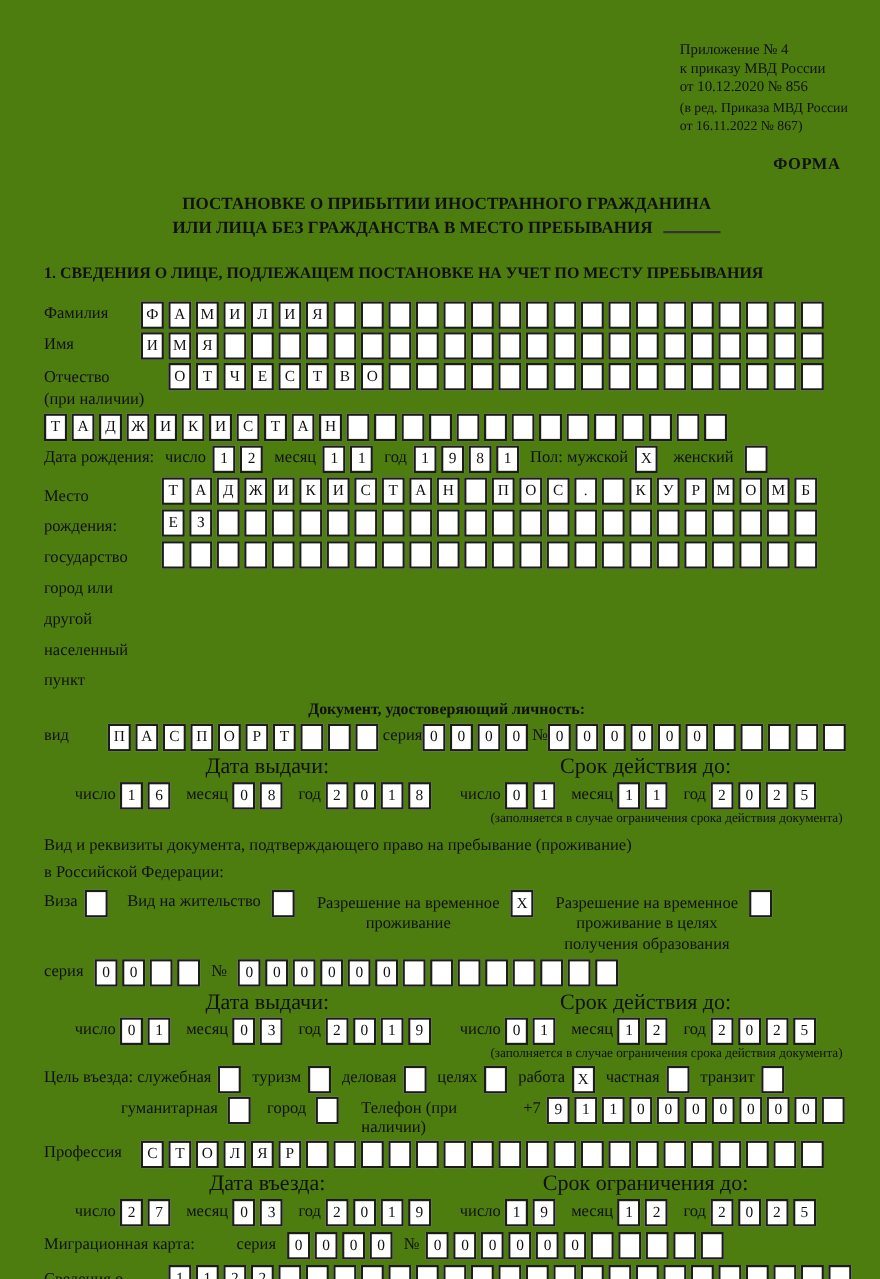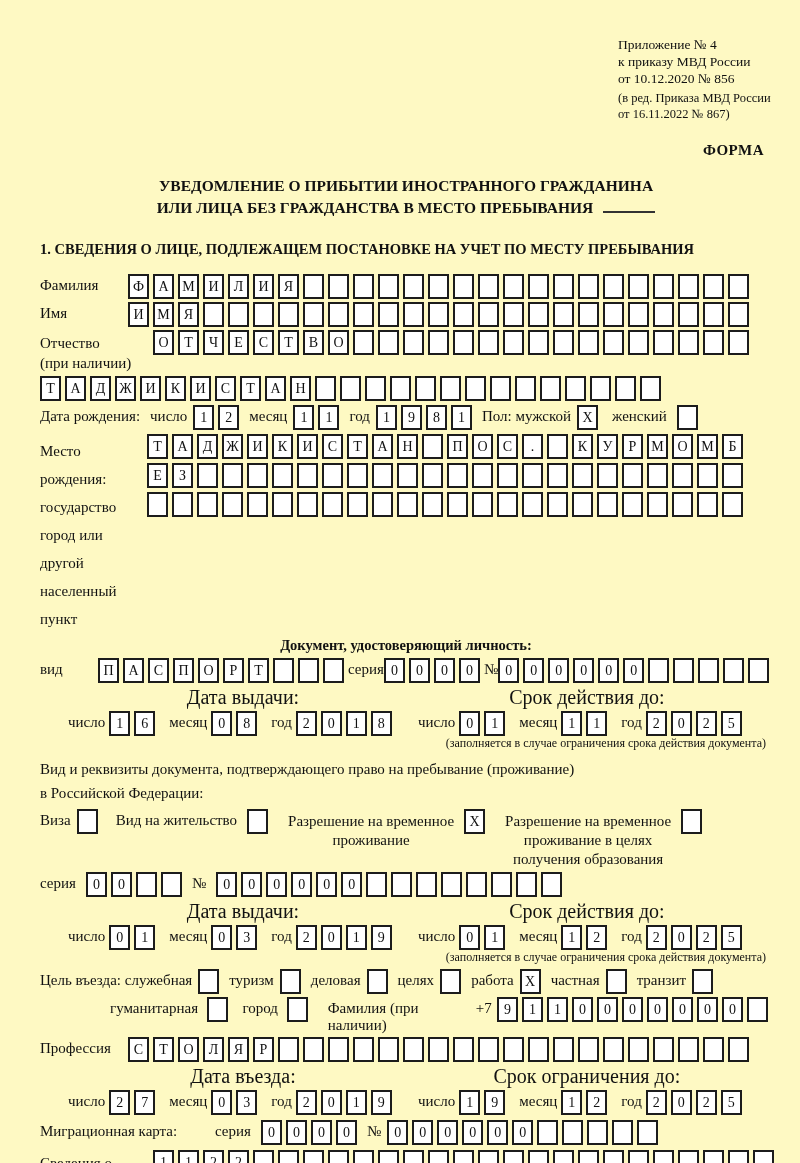--- a/index.html
+++ b/index.html
@@ -1,18 +1,18 @@
 <!DOCTYPE html>
 <html><head>
 <meta charset="utf-8">
 <style>
   html,body { margin:0; padding:0; background:#fff; }
   .page {
     position:relative; width:800px; height:1163px; margin:0 auto;
-    background:#fef9c3; color:#111; overflow:hidden;
+    background:#4d7c0f; color:#111; overflow:hidden;
     font-family:"Liberation Serif","DejaVu Serif",serif;
     font-size:15px; box-sizing:border-box; padding:36px 28px 0 40px;
   }
   
   .bg { display:inline-block; white-space:nowrap; vertical-align:top; line-height:0; }
   .cb {
     display:inline-block; box-sizing:border-box; width:21px; height:25px;
     border:2px solid #1c1c1c; margin-right:4px; background:#fff;
     text-align:center; font-size:14px; line-height:21px; vertical-align:top;
     font-family:"Liberation Serif","DejaVu Serif",serif; color:#111;
@@ -52,21 +52,21 @@
     <div>от 10.12.2020 № 856</div>
     <div class="appendix-note">
       <div>(в ред. Приказа МВД России</div>
       <div>от 16.11.2022 № 867)</div>
     </div>
   </div>
 
   <div class="forma">ФОРМА</div>
 
   <div class="title">
-    <div>УВЕДОМЛЕНИЕ О ПРИБЫТИИ ИНОСТРАННОГО ГРАЖДАНИНА</div>
+    <div>ПОСТАНОВКЕ О ПРИБЫТИИ ИНОСТРАННОГО ГРАЖДАНИНА</div>
     <div>
       <span>ИЛИ ЛИЦА БЕЗ ГРАЖДАНСТВА В МЕСТО ПРЕБЫВАНИЯ</span><span class="uline"></span>
     </div>
   </div>
 
   <div class="section">1. СВЕДЕНИЯ О ЛИЦЕ, ПОДЛЕЖАЩЕМ ПОСТАНОВКЕ НА УЧЕТ ПО МЕСТУ ПРЕБЫВАНИЯ</div>
 
   <div class="row">
     <span class="lbl w88">Фамилия</span>
     <span class="bg"><span class="cb">Ф</span><span class="cb">А</span><span class="cb">М</span><span class="cb">И</span><span class="cb">Л</span><span class="cb">И</span><span class="cb">Я</span><span class="cb"></span><span class="cb"></span><span class="cb"></span><span class="cb"></span><span class="cb"></span><span class="cb"></span><span class="cb"></span><span class="cb"></span><span class="cb"></span><span class="cb"></span><span class="cb"></span><span class="cb"></span><span class="cb"></span><span class="cb"></span><span class="cb"></span><span class="cb"></span><span class="cb"></span><span class="cb"></span></span>
@@ -266,21 +266,21 @@
 
   <div class="cbrow" style="margin-left:70px;">
     <span class="t">гуманитарная</span>
       <span class="gap10"></span>
     <span class="bg"><span class="cb"></span></span>
     <span style="width:12px;"></span>
     <span class="t">город</span>
       <span class="gap10"></span>
     <span class="bg"><span class="cb"></span></span>
     <span style="width:18px;"></span>
-    <span class="t">Фамилия (при наличии)</span>
+    <span class="t">Телефон (при наличии)</span>
     <span style="width:14px;"></span>
     <span class="t">+7</span>
       <span class="gap6"></span>
     <span class="bg"><span class="cb">9</span><span class="cb">1</span><span class="cb">1</span><span class="cb">0</span><span class="cb">0</span><span class="cb">0</span><span class="cb">0</span><span class="cb">0</span><span class="cb">0</span><span class="cb">0</span><span class="cb"></span></span>
   </div>
 
   <div class="row">
     <span class="lbl" style="width:88px;">Профессия</span>
     <span class="bg"><span class="cb">С</span><span class="cb">Т</span><span class="cb">О</span><span class="cb">Л</span><span class="cb">Я</span><span class="cb">Р</span><span class="cb"></span><span class="cb"></span><span class="cb"></span><span class="cb"></span><span class="cb"></span><span class="cb"></span><span class="cb"></span><span class="cb"></span><span class="cb"></span><span class="cb"></span><span class="cb"></span><span class="cb"></span><span class="cb"></span><span class="cb"></span><span class="cb"></span><span class="cb"></span><span class="cb"></span><span class="cb"></span><span class="cb"></span></span>
   </div>

